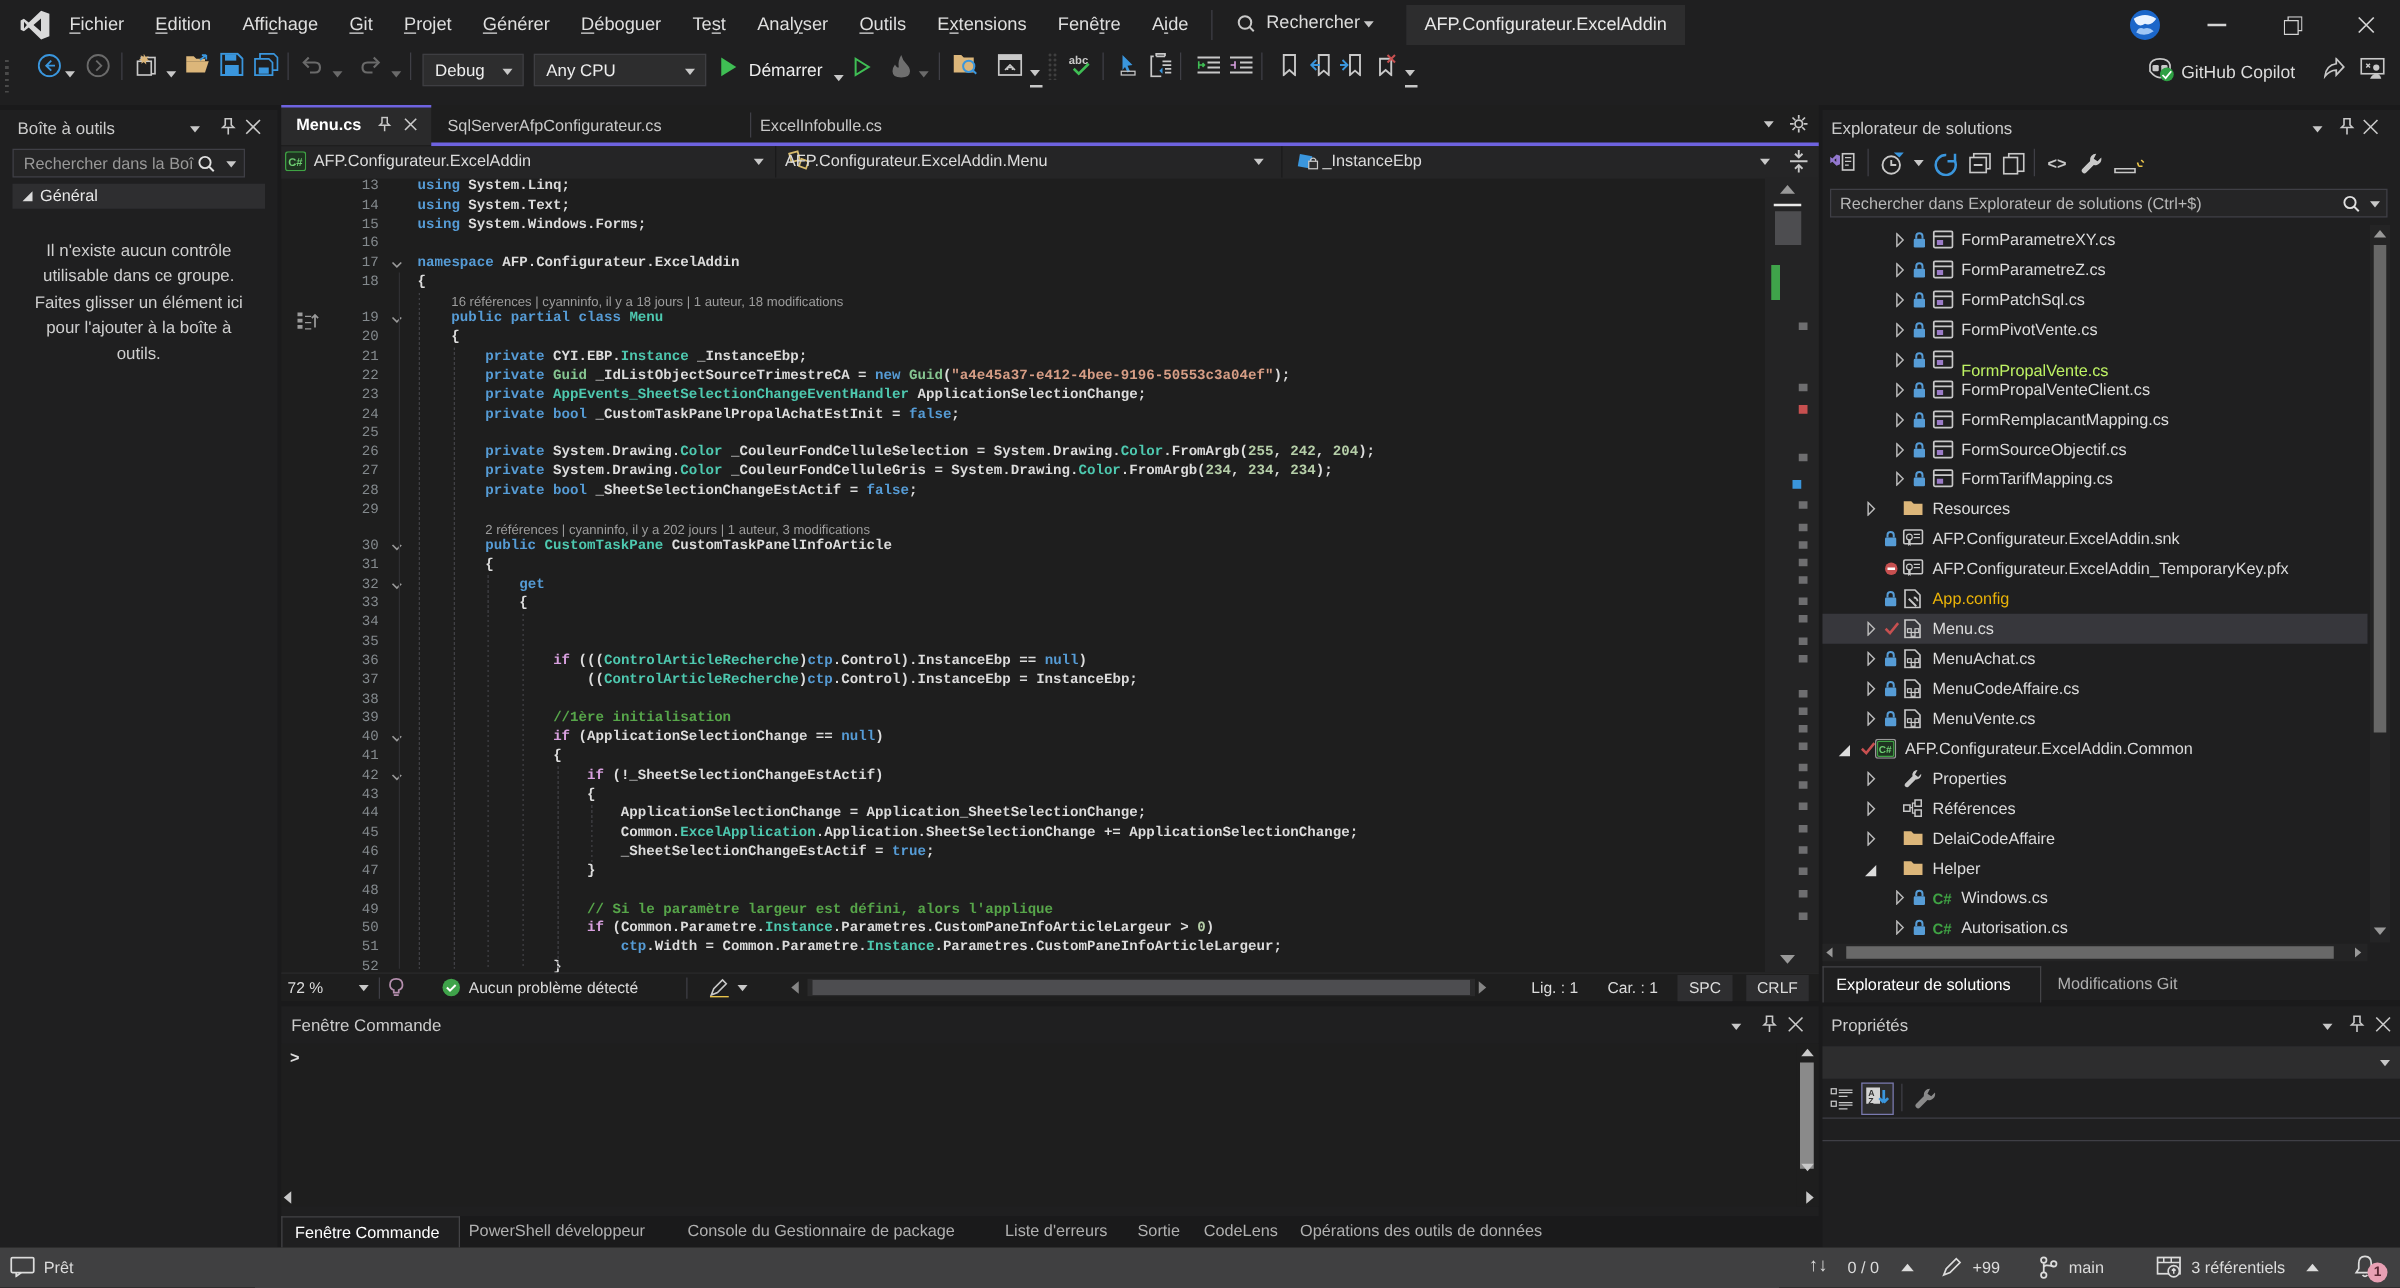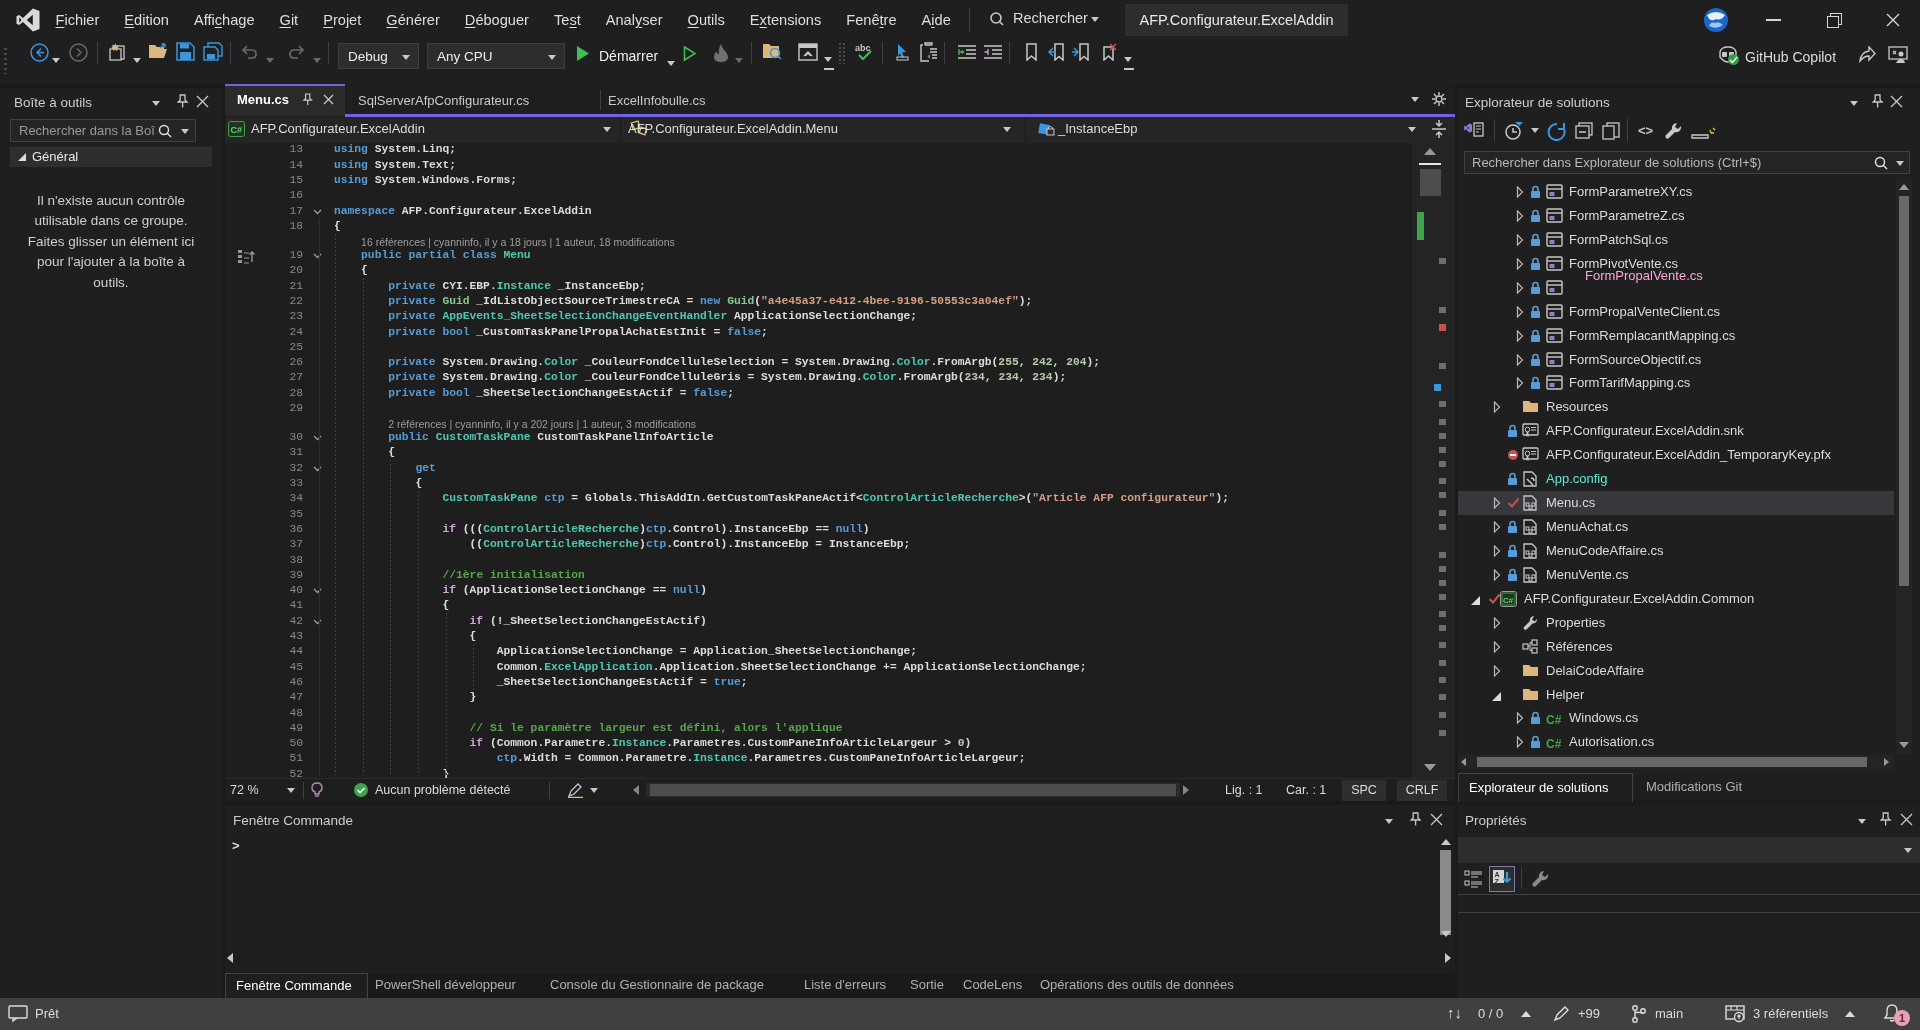--- a/index.html
+++ b/index.html
@@ -405,21 +405,20 @@
     <div class="lnum" style="left:259px;top:461.7px;">32</div>
     <div class="codeline" style="left:415.4px;top:461.7px;"><span class="k">get</span></div>
     <div class="abs" style="left:313px;top:465.7px;">
       <svg width="9" height="6" viewBox="0 0 9 6">
         <path d="M1 1 L4.5 4.5 L8 1" stroke="#9a9a9a" stroke-width="1.3" fill="none"></path>
       </svg>
     </div>
     <div class="lnum" style="left:259px;top:477.0px;">33</div>
     <div class="codeline" style="left:415.4px;top:477.0px;">{</div>
     <div class="lnum" style="left:259px;top:492.3px;">34</div>
-    <div class="codeline" style="left:442.5px;top:492.3px;"><span class="t">CustomTaskPane</span> <span class="k">ctp</span> = Globals.ThisAddIn.GetCustomTaskPaneActif&lt;<span class="t">ControlArticleRecherche</span>&gt;(<span class="str">"Article AFP configurateur"</span>);</div>
     <div class="lnum" style="left:259px;top:507.6px;">35</div>
     <div class="lnum" style="left:259px;top:522.9px;">36</div>
     <div class="codeline" style="left:442.5px;top:522.9px;"><span class="c">if</span> (((<span class="t">ControlArticleRecherche</span>)<span class="k">ctp</span>.Control).InstanceEbp == <span class="k">null</span>)</div>
     <div class="lnum" style="left:259px;top:538.2px;">37</div>
     <div class="codeline" style="left:469.6px;top:538.2px;">((<span class="t">ControlArticleRecherche</span>)<span class="k">ctp</span>.Control).InstanceEbp = InstanceEbp;</div>
     <div class="lnum" style="left:259px;top:553.5px;">38</div>
     <div class="lnum" style="left:259px;top:568.8px;">39</div>
     <div class="codeline" style="left:442.5px;top:568.8px;"><span class="cm">//1ère initialisation</span></div>
     <div class="lnum" style="left:259px;top:584.1px;">40</div>
     <div class="codeline" style="left:442.5px;top:584.1px;"><span class="c">if</span> (ApplicationSelectionChange == <span class="k">null</span>)</div>
@@ -730,21 +729,21 @@
       <path d="M3 6 V4 Q3 1.5 5.5 1.5 Q8 1.5 8 4 V6" fill="none" stroke="#569cd6" stroke-width="1.6"></path>
     </svg>
   </div>
 <div class="abs" style="left:1546px;top:280px;">
     <svg width="17" height="16" viewBox="0 0 17 16" style="">
       <rect x="1" y="1" width="15" height="13" rx="1" fill="none" stroke="#c8c8c8" stroke-width="1.4"></rect>
       <path d="M1 5 H16" stroke="#c8c8c8" stroke-width="1.4"></path>
       <rect x="3.5" y="8" width="5" height="4" fill="#9b7cc7"></rect>
     </svg>
   </div>
-<div class="abs" style="left:1569px;top:268px;color:#f9a8d4;font-size:13px;white-space:nowrap;margin-left:16px;">FormPropalVente.cs</div>
+<div class="abs" style="left:1569px;top:289px;color:#bef264;font-size:13px;white-space:nowrap;">FormPropalVente.cs</div>
 <div class="abs" style="left:1516px;top:306px;">
     <svg width="8" height="12" viewBox="0 0 8 12" style="">
       <path d="M1.5 1 L6.5 6 L1.5 11Z" fill="none" stroke="#b8b8b8" stroke-width="1.2"></path>
     </svg>
   </div>
 <div class="abs" style="left:1530px;top:305px;">
     <svg width="11" height="14" viewBox="0 0 11 14" style="">
       <rect x="1" y="6" width="9" height="7" rx="1" fill="#569cd6"></rect>
       <path d="M3 6 V4 Q3 1.5 5.5 1.5 Q8 1.5 8 4 V6" fill="none" stroke="#569cd6" stroke-width="1.6"></path>
     </svg>
@@ -860,21 +859,21 @@
       <rect x="1" y="6" width="9" height="7" rx="1" fill="#569cd6"></rect>
       <path d="M3 6 V4 Q3 1.5 5.5 1.5 Q8 1.5 8 4 V6" fill="none" stroke="#569cd6" stroke-width="1.6"></path>
     </svg>
   </div>
 <div class="abs" style="left:1522px;top:471px;">
     <svg width="16" height="16" viewBox="0 0 16 16" style="">
       <path d="M2 1 H10 L14 5 V15 H2Z" fill="none" stroke="#c8c8c8" stroke-width="1.3"></path>
       <path d="M5 8 L11 14 M9 7 A3 3 0 0 1 12 10" stroke="#c8c8c8" stroke-width="1.5" fill="none"></path>
     </svg>
   </div>
-<div class="abs" style="left:1546px;top:471px;color:#5eead4;font-size:13px;white-space:nowrap;">App.config</div>
+<div class="abs" style="left:1546px;top:471px;color:#eab308;font-size:13px;white-space:nowrap;">App.config</div>
 <div class="abs" style="left:1458px;top:491px;width:436px;height:24px;background:#37373c;"></div>
 <div class="abs" style="left:1493px;top:497px;">
     <svg width="8" height="12" viewBox="0 0 8 12" style="">
       <path d="M1.5 1 L6.5 6 L1.5 11Z" fill="none" stroke="#b8b8b8" stroke-width="1.2"></path>
     </svg>
   </div>
 <div class="abs" style="left:1507px;top:497px;">
     <svg width="13" height="12" viewBox="0 0 13 12" style="">
       <path d="M1.5 6 L5 9.5 L11.5 1.5" fill="none" stroke="#c75050" stroke-width="2"></path>
     </svg>

